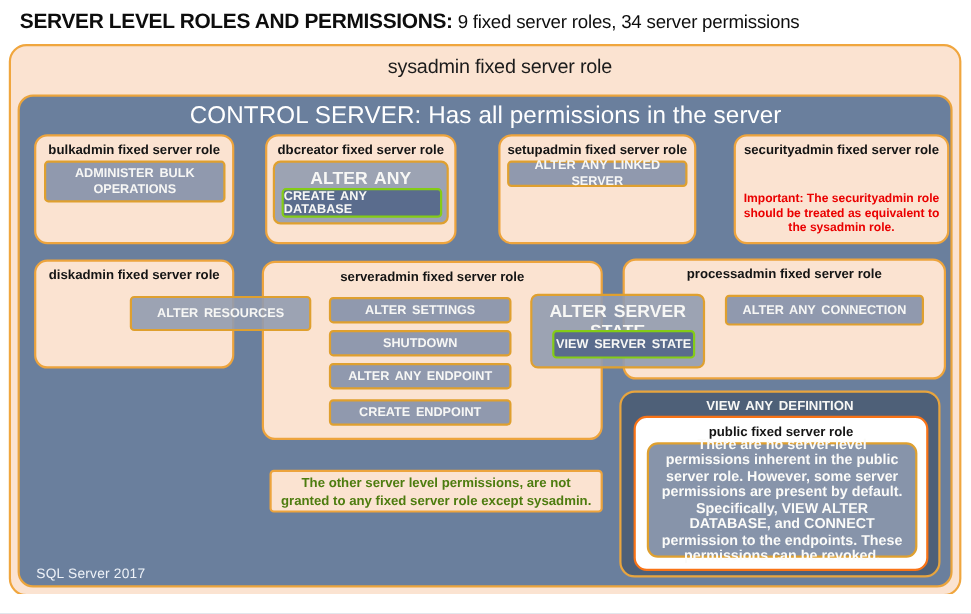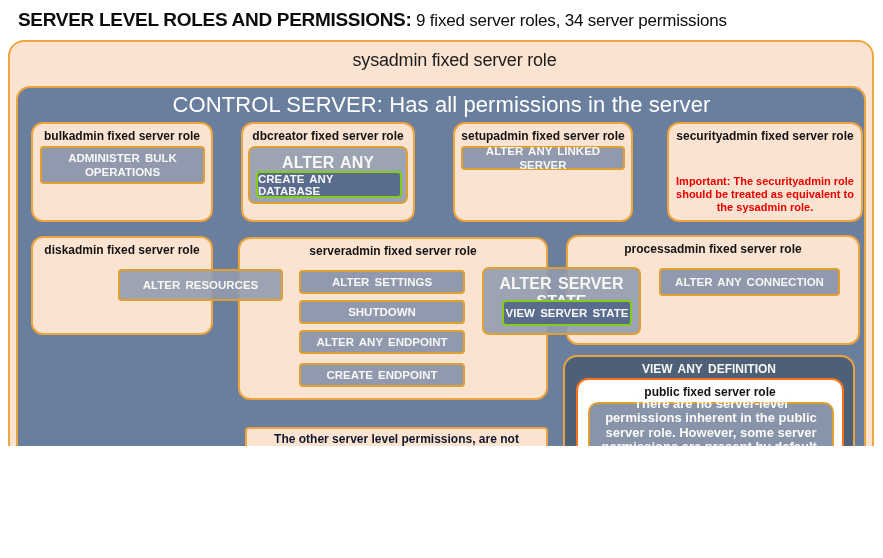--- a/index.html
+++ b/index.html
@@ -1,18 +1,18 @@
 <!DOCTYPE html>
 <html><head>
 <meta charset="utf-8">
 <style>
   * { margin:0; padding:0; box-sizing:border-box; }
   html,body { background:#ffffff; }
   body { font-family:"Liberation Sans", sans-serif; }
-  .canvas { position:relative; width:883px; height:446px; background:#ffffff; overflow:hidden; }
+  .canvas { position:relative; width:883px; height:540px; background:#ffffff; overflow:hidden; }
 
   .page-title { position:absolute; left:18px; top:9px; white-space:nowrap; color:#0d0d0d; }
   .page-title .t-bold { font-size:19px; font-weight:bold; letter-spacing:-0.3px; }
   .page-title .t-sub  { font-size:17px; font-weight:normal; letter-spacing:-0.2px; }
 
   .sysadmin-box { position:absolute; left:8px; top:40px; width:866px; height:502px;
     background:#fbe3d1; border:2px solid #f0a63e; border-radius:16px; }
   .sysadmin-title { position:absolute; left:13px; top:50px; width:100%; text-align:center;
     font-size:18px; color:#1c1c1c; letter-spacing:-0.2px; }
 
@@ -59,21 +59,21 @@
   .btn-endpoint     { left:299px; top:330px; width:166px; height:24px; }
   .btn-create-ep    { left:299px; top:363px; width:166px; height:24px; }
   .grp-server-state { left:482px; top:267px; width:159px; height:68px; z-index:6; }
   .btn-view-state   { left:502px; top:300px; width:130px; height:26px; z-index:7; }
   .box-processadmin { left:566px; top:235px; width:294px; height:110px; }
   .btn-connection   { left:659px; top:268px; width:181px; height:28px; }
 
   .note-box { position:absolute; left:245px; top:427px; width:303px; height:39px;
     background:#fbe3d1; border:2px solid #eda43d; border-radius:4px;
     display:flex; align-items:center; justify-content:center; text-align:center;
-    font-size:12px; font-weight:bold; color:#0f172a; line-height:16px; padding:0 6px; }
+    font-size:12px; font-weight:bold; color:#4d7c0f; line-height:16px; padding:0 6px; }
 
   .vad-box { position:absolute; left:563px; top:355px; width:292px; height:170px;
     background:#4e6078; border:2px solid #e8a53e; border-radius:14px; }
   .vad-title { position:absolute; left:0; top:5px; width:100%; text-align:center;
     color:#f7f7f5; font-size:12px; font-weight:bold; word-spacing:2px; }
   .public-box { position:absolute; left:11px; top:21px; width:268px; height:141px;
     background:#ffffff; border:2px solid #f97316; border-radius:12px; }
   .public-desc { position:absolute; left:10px; top:22px; width:246px; height:105px;
     background:#8794aa; border:2px solid #dfa02f; border-radius:10px;
     display:flex; align-items:center; justify-content:center; text-align:center;

